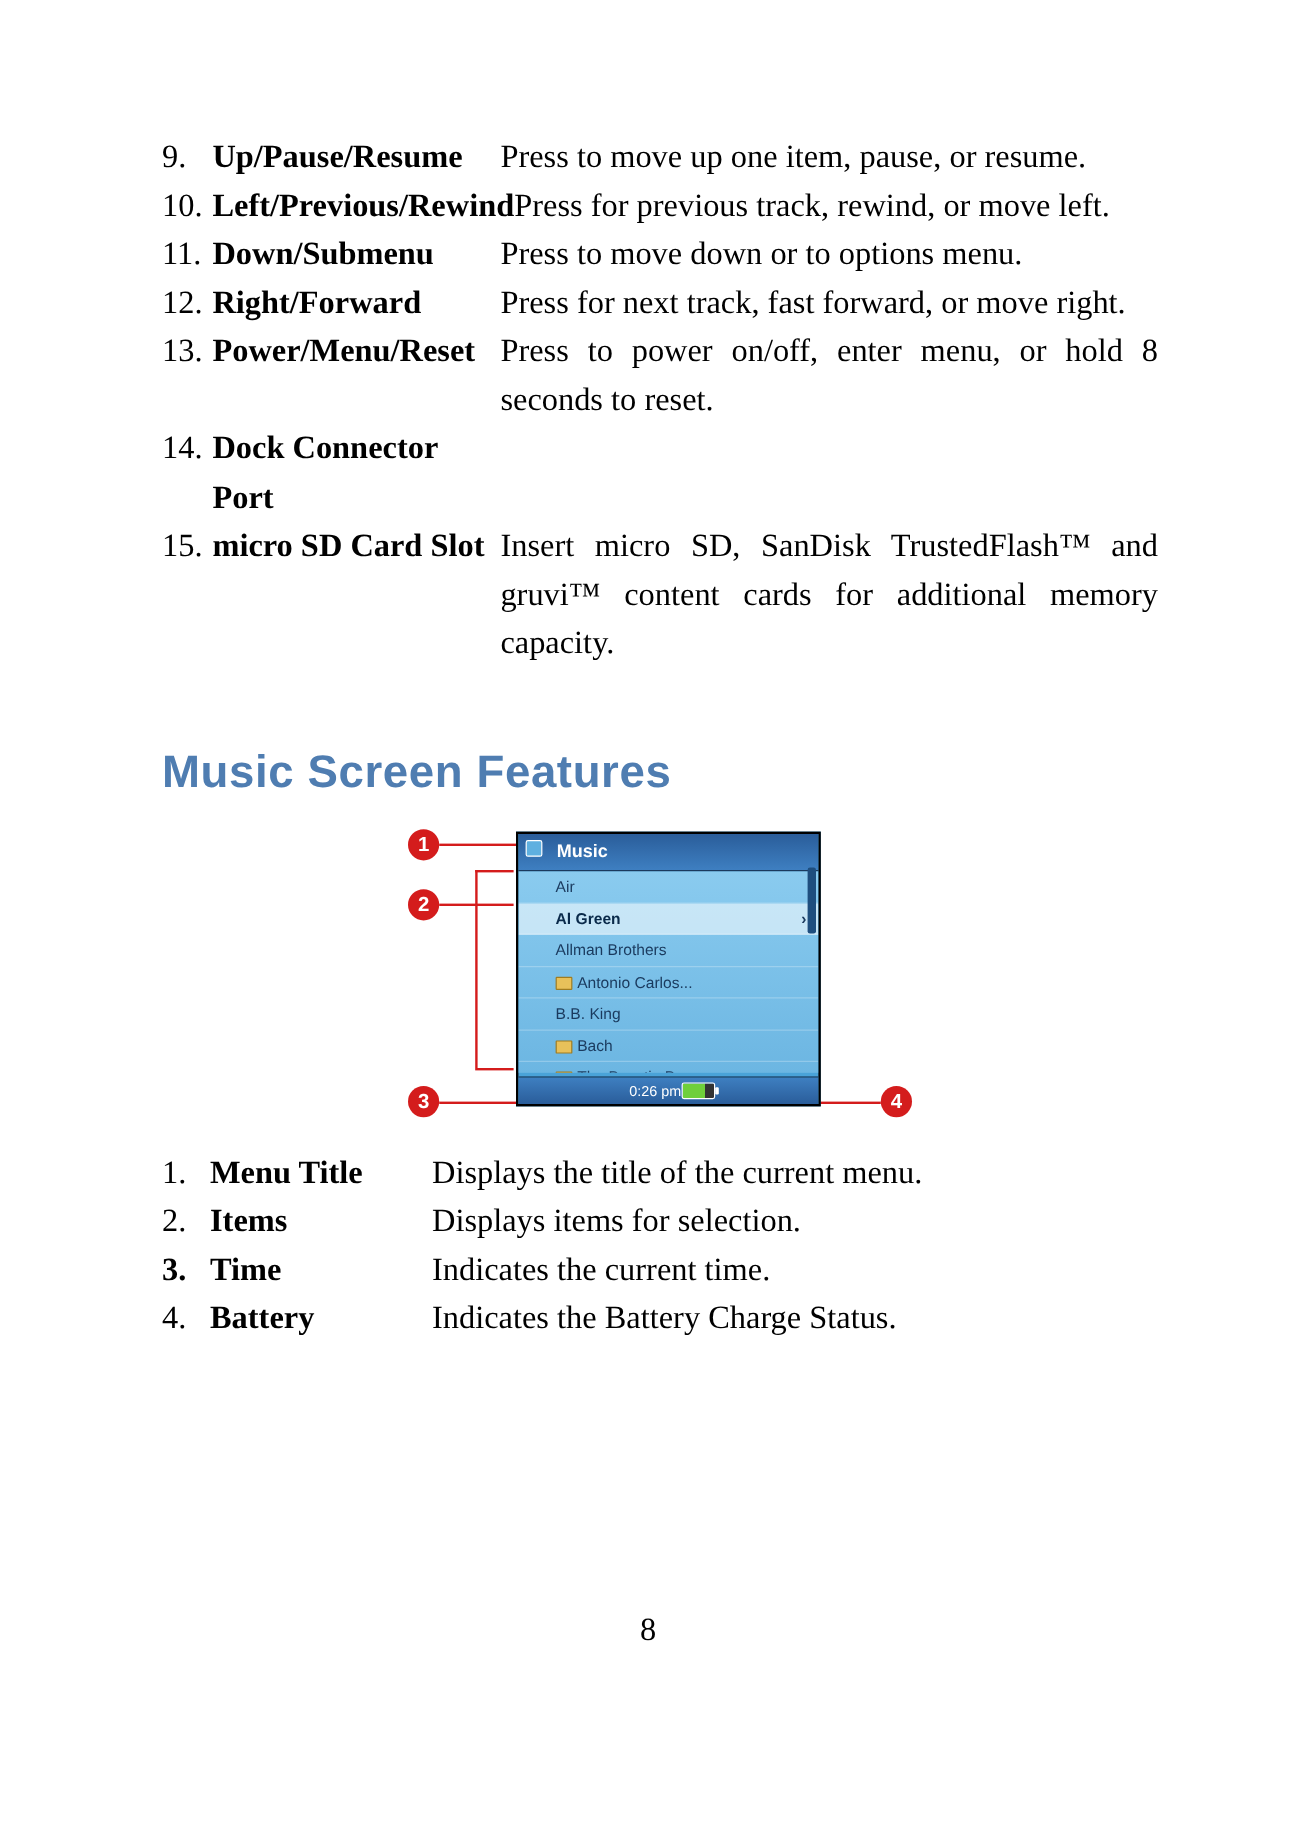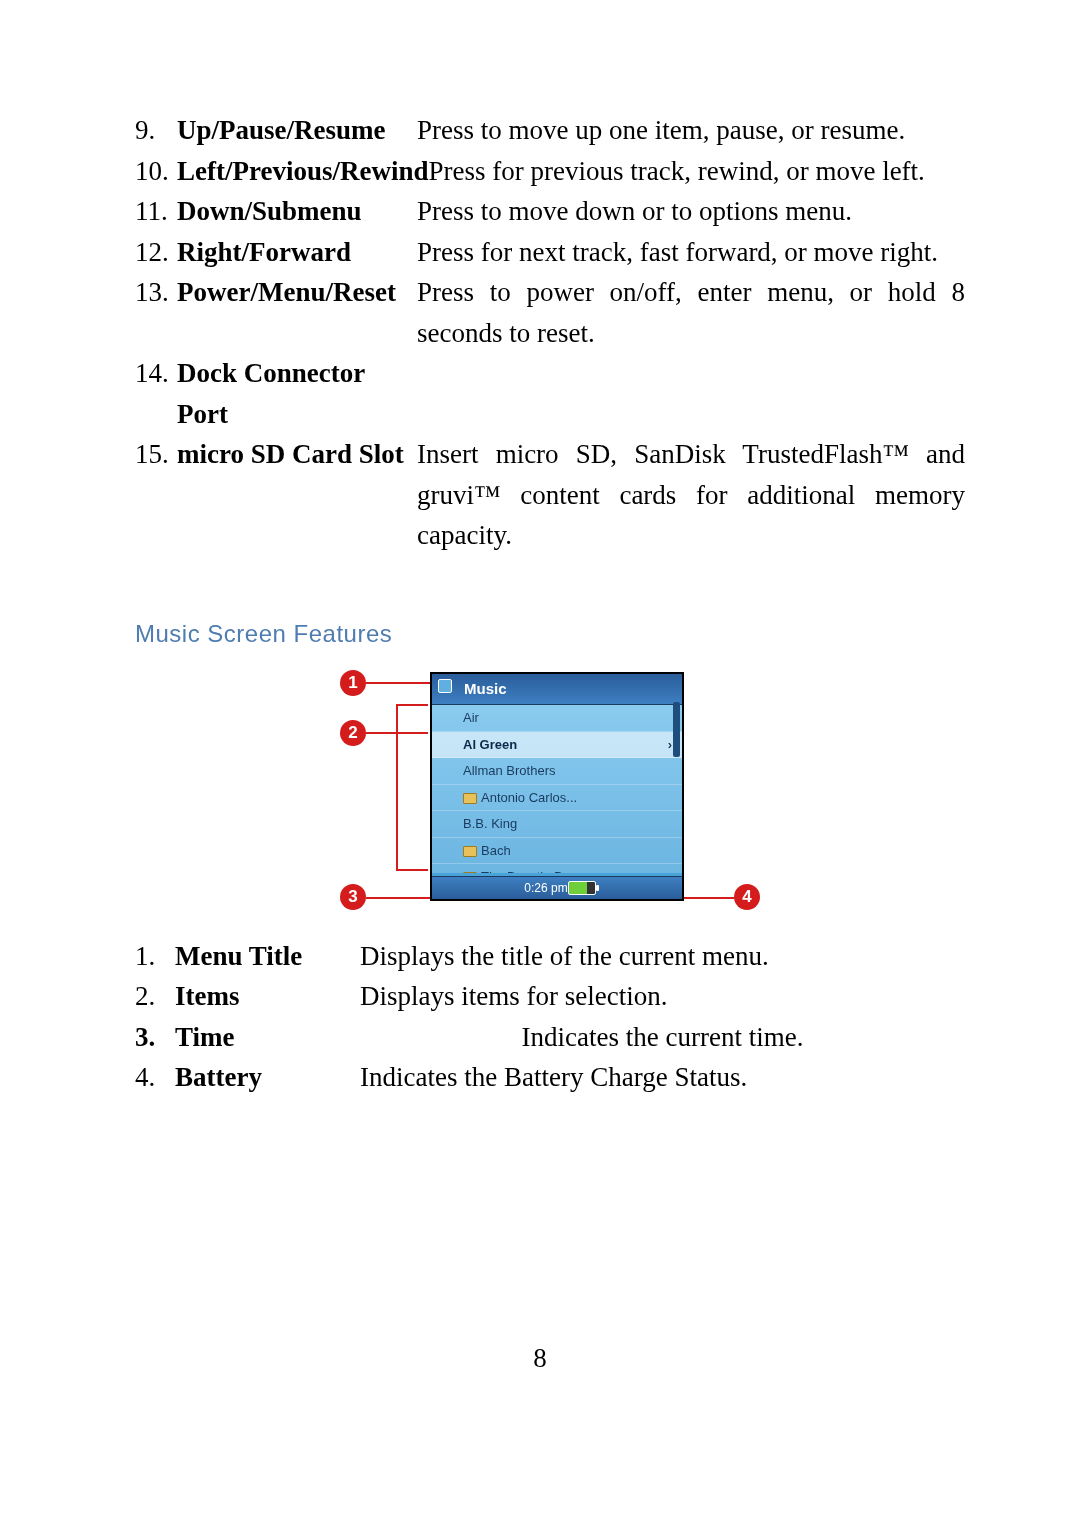--- a/index.html
+++ b/index.html
@@ -40,22 +40,22 @@
     font-weight: bold;
   }
   .controls-desc {
     flex: 1;
     text-align: justify;
   }
 
   h2.section-title {
     font-family: Verdana, Arial, sans-serif;
     color: #4f7db1;
-    font-weight: normal;
-    font-size: 24px;
+    font-weight: bold;
+    font-size: 38px;
     margin: 60px 0 10px 0;
     letter-spacing: 0.5px;
   }
 
   
   .device-fig {
     position: relative;
     width: 440px;
     height: 260px;
     margin: 0 auto 14px auto;
@@ -295,21 +295,21 @@
       <div class="features-desc">Displays the title of the current menu.</div>
     </div>
     <div class="features-row">
       <div class="features-num">2.</div>
       <div class="features-label">Items</div>
       <div class="features-desc">Displays items for selection.</div>
     </div>
     <div class="features-row bold">
       <div class="features-num">3.</div>
       <div class="features-label">Time</div>
-      <div class="features-desc" style="font-weight:normal;text-align:center;">Indicates the current time.</div>
+      <div class="features-desc" style="font-weight:normal;">Indicates the current time.</div>
     </div>
     <div class="features-row">
       <div class="features-num">4.</div>
       <div class="features-label">Battery</div>
       <div class="features-desc">Indicates the Battery Charge Status.</div>
     </div>
   </div>
 
   <div class="page-number">8</div>
 </div>

